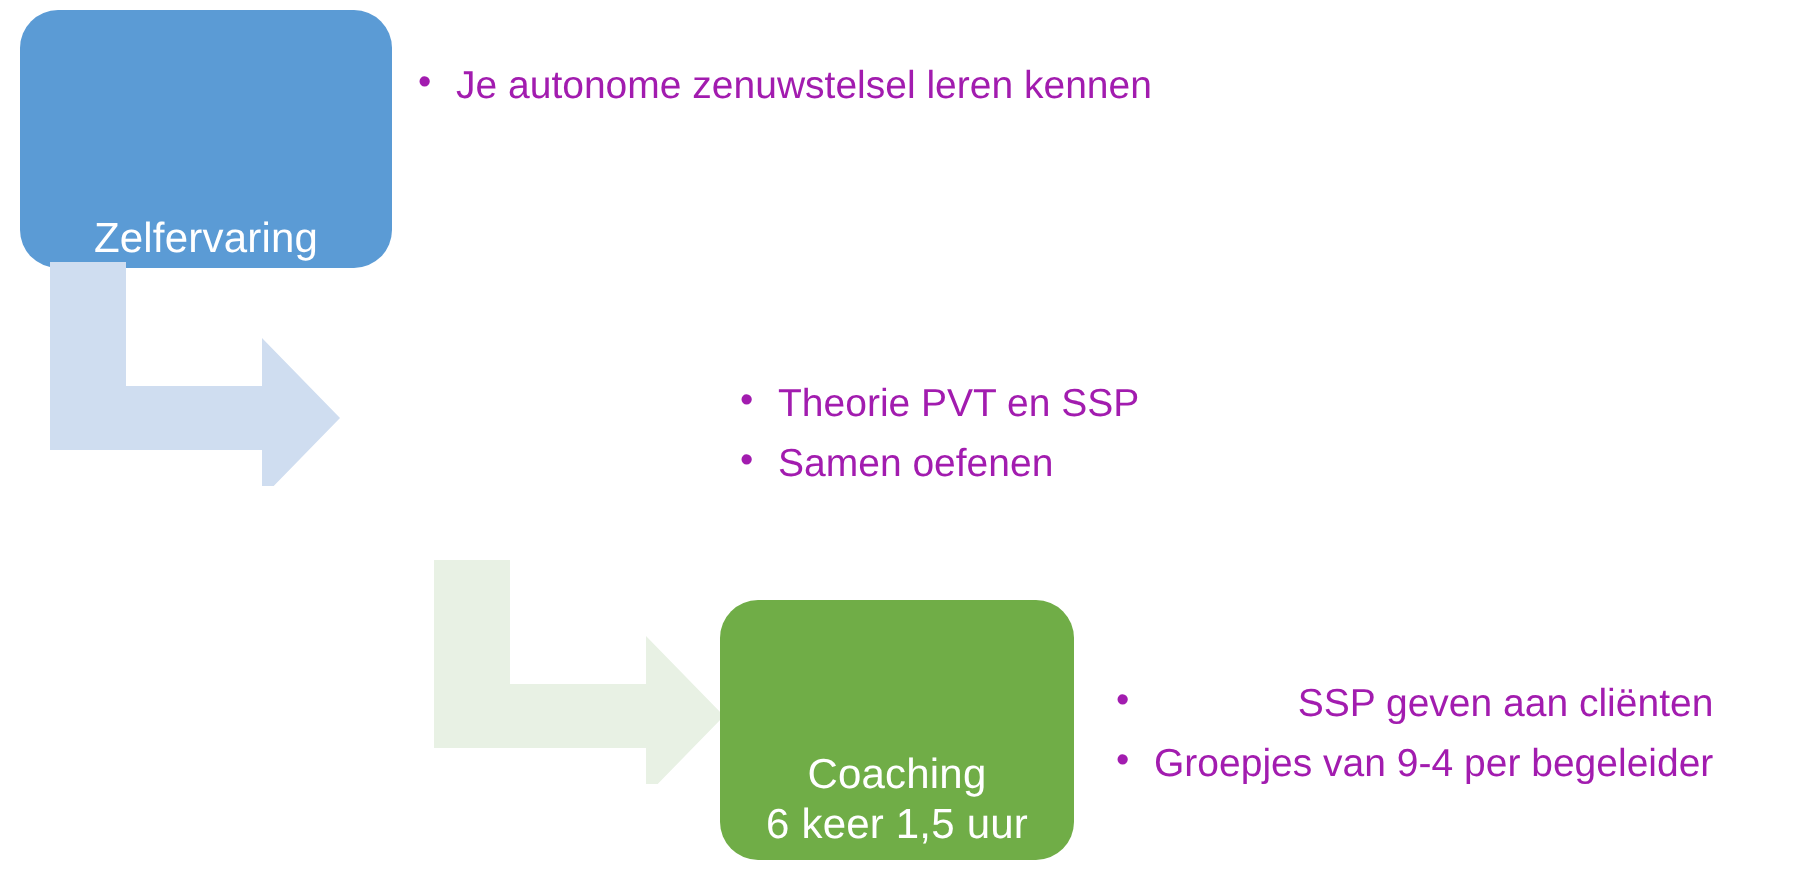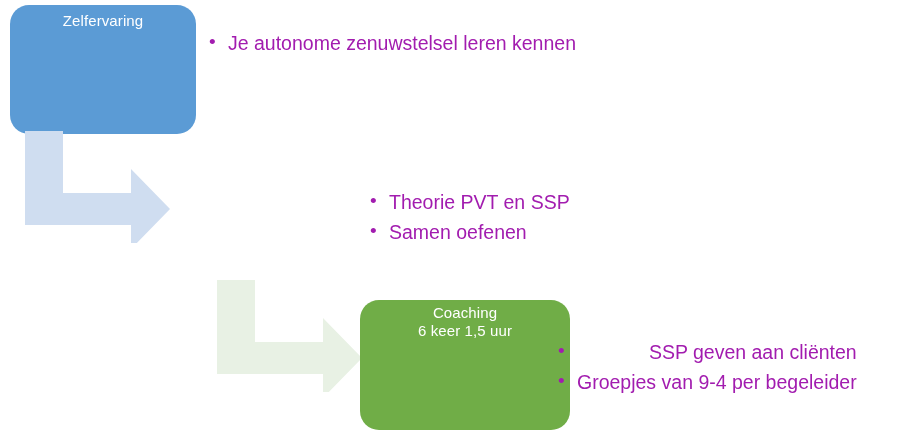--- a/index.html
+++ b/index.html
@@ -16,25 +16,25 @@
     height: 440px;
     background: #ffffff;
     overflow: hidden;
   }
 
   
   .proc-box {
     position: absolute;
     border-radius: 19px;
     display: flex;
-    align-items: flex-start;
+    align-items: flex-end;
     justify-content: center;
     text-align: center;
     color: #ffffff;
-    font-size: 15px;
+    font-size: 21px;
     line-height: 1.22;
     font-weight: 400;
     letter-spacing: 0.1px;
     box-sizing: border-box;
     padding: 4px 10px;
   }
   .proc-box .box-label {
     display: block;
     white-space: pre-line;
   }
@@ -47,21 +47,21 @@
   #box-zelfervaring .box-label {
     transform: translateY(3px);
   }
   #box-training {
     left: 162px; top: 155px;
     width: 187px; height: 126px;
     background: #3FC08A;
   }
   #box-coaching {
     left: 360px; top: 300px;
-    width: 210px; height: 130px;
+    width: 177px; height: 130px;
     background: #70AD47;
   }
 
   
   .bent-arrow {
     position: absolute;
   }
   #arrow-1 { left: 18px;  top: 131px; }
   #arrow-2 { left: 210px; top: 280px; }
 

